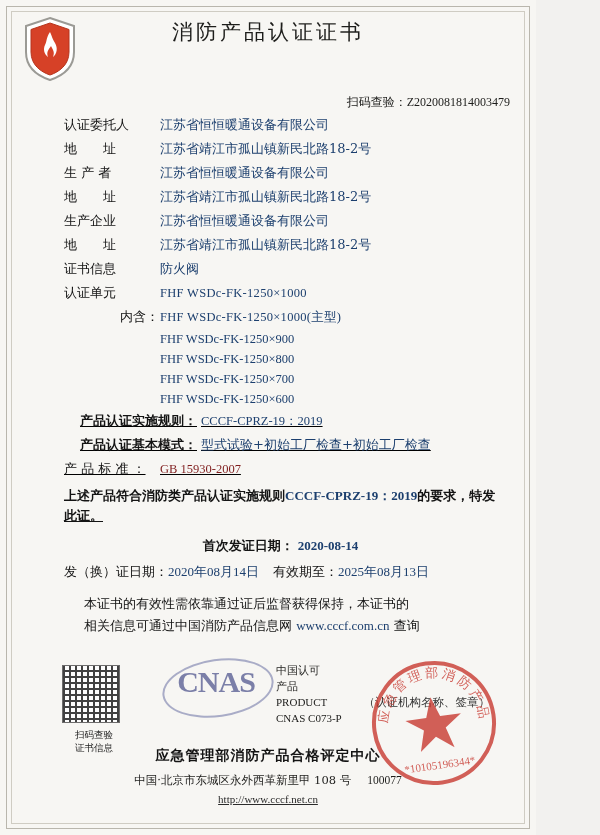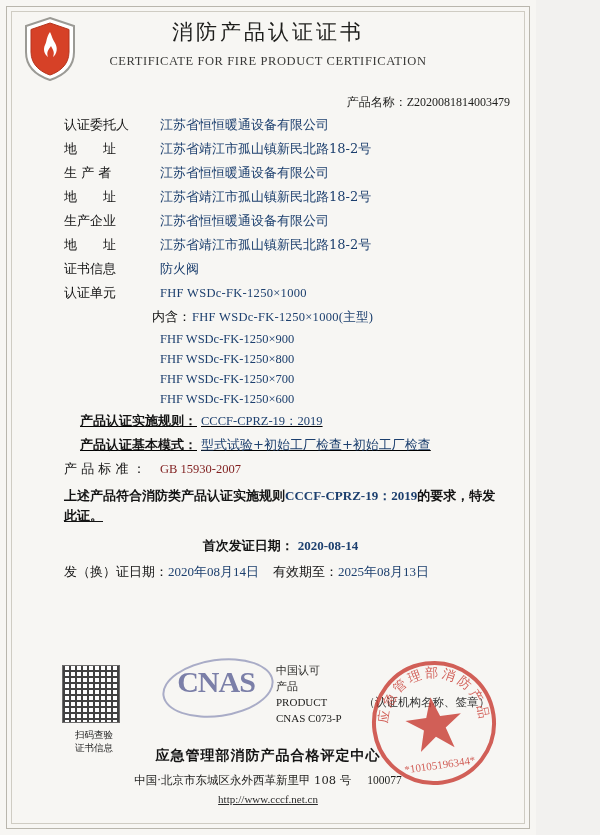--- a/index.html
+++ b/index.html
@@ -134,20 +134,21 @@
   .rule-val.cn {
     font-family: "DejaVu Serif", serif;
     font-size: 13px;
   }
 
   .std-row {
     display: flex;
     align-items: baseline;
     margin-bottom: 8px;
     padding-left: 64px;
+    text-decoration: underline;
   }
   .std-lbl {
     font-size: 13px;
     color: #141414;
     font-family: "DejaVu Serif", serif;
     width: 96px;
     flex: 0 0 96px;
   }
   .std-val {
     font-size: 12.5px;
@@ -342,24 +343,23 @@
   <div class="logo">
     <svg width="56" height="66" viewBox="0 0 56 66">
       <path d="M28 2 L52 10 L52 36 C52 52 40 60 28 64 C16 60 4 52 4 36 L4 10 Z" fill="#ffffff" stroke="#9b9a95" stroke-width="2"></path>
       <path d="M28 7 L47 13.5 L47 36 C47 49 37 56 28 59 C19 56 9 49 9 36 L9 13.5 Z" fill="#d64127" stroke="#b5351e" stroke-width="1"></path>
       <path d="M28 16 C24 22 25 25 23 29 C21 33 22 38 26 41 C24 36 27 33 29 30 C31 34 33 36 31 41 C35 38 36 32 33 27 C30 22 30 20 28 16 Z" fill="#ffffff"></path>
     </svg>
   </div>
 
   <div class="header">
     <div class="title-cn">消防产品认证证书</div>
-    <div class="title-en">CERTIFICATE FOR FIRE PRODUCT CERTIFICATION</div>
   </div>
 
-  <div class="cert-no">产品名称：Z2020081814003479</div>
+  <div class="cert-no">扫码查验：Z2020081814003479</div>
 
   <div class="body">
 
     <div class="row">
       <div class="lbl">认证委托人</div>
       <div class="val">江苏省恒恒暖通设备有限公司</div>
     </div>
     <div class="row">
       <div class="lbl">地　　址</div>
       <div class="val">江苏省靖江市孤山镇新民北路18-2号</div>
@@ -383,21 +383,21 @@
     <div class="row">
       <div class="lbl">证书信息</div>
       <div class="val">防火阀</div>
     </div>
     <div class="row">
       <div class="lbl">认证单元</div>
       <div class="val mono">FHF  WSDc-FK-1250×1000</div>
     </div>
 
     <div class="row" style="padding-left:120px;">
-      <div class="lbl" style="width:40px;flex:0 0 40px;margin-left:32px;">内含：</div>
+      <div class="lbl" style="width:40px;flex:0 0 40px;">内含：</div>
       <div class="val mono">FHF  WSDc-FK-1250×1000(主型)</div>
     </div>
     <div class="sub-row">
       <div class="val">FHF  WSDc-FK-1250×900</div>
     </div>
     <div class="sub-row">
       <div class="val">FHF  WSDc-FK-1250×800</div>
     </div>
     <div class="sub-row">
       <div class="val">FHF  WSDc-FK-1250×700</div>
@@ -426,20 +426,24 @@
     </div>
 
     <div class="date-first">
       <span>首次发证日期：</span><span class="dv">2020-08-14</span>
     </div>
 
     <div class="date-issue">
       <span>发（换）证日期：</span><span class="dv">2020年08月14日</span><span class="gap"></span><span>有效期至：</span><span class="dv">2025年08月13日</span>
     </div>
 
+    <div class="note">
+      <div>本证书的有效性需依靠通过证后监督获得保持，本证书的</div>
+      <div><span>相关信息可通过中国消防产品信息网 </span><span class="blue">www.cccf.com.cn</span><span> 查询</span></div>
+    </div>
   </div>
 
   <div class="bottom">
     <div class="qr"></div>
     <div class="qr-caption">
       <div>扫码查验</div>
       <div>证书信息</div>
     </div>
 
     <div class="cnas-oval"></div>

